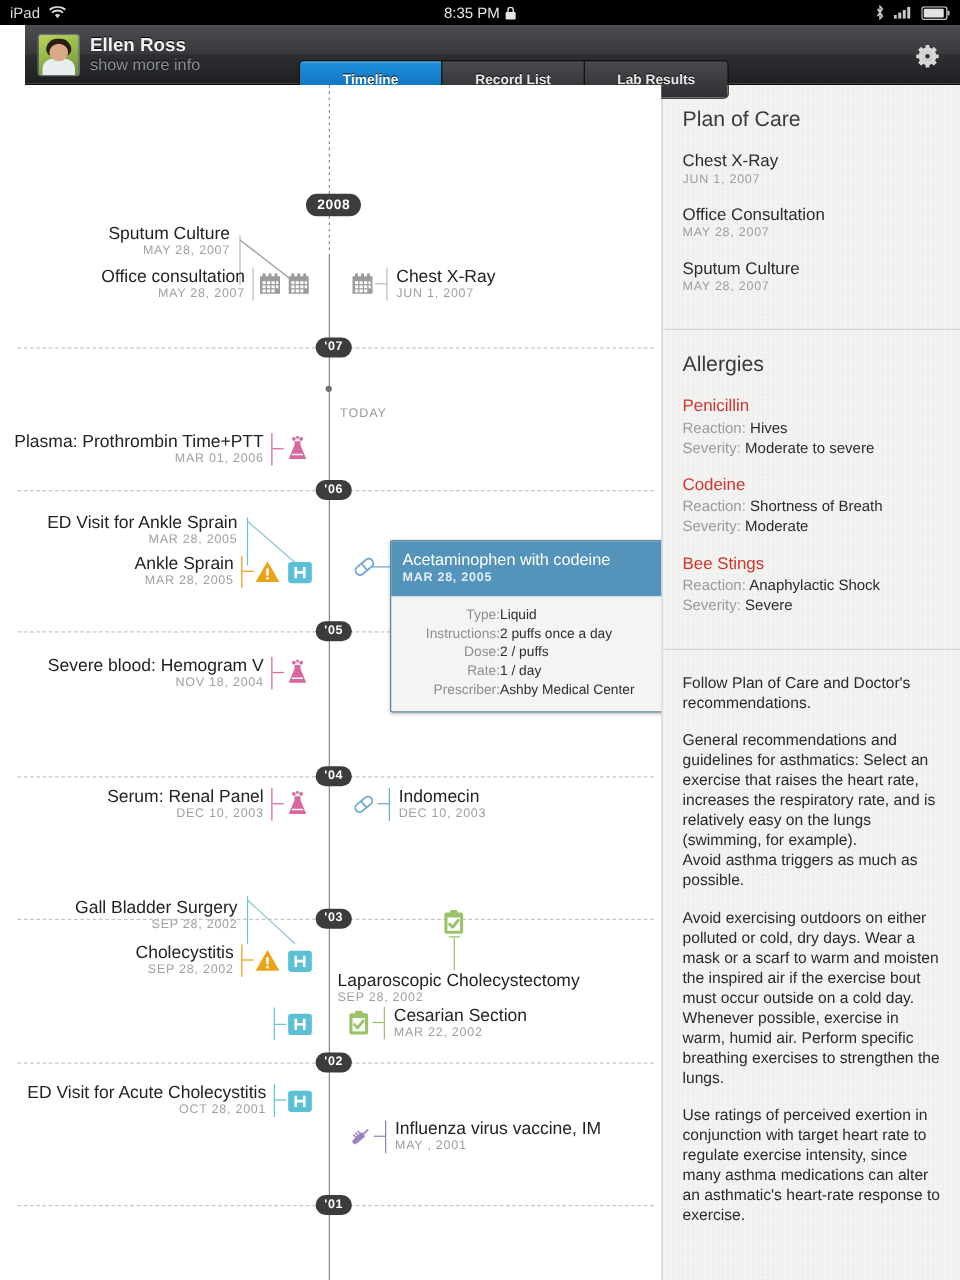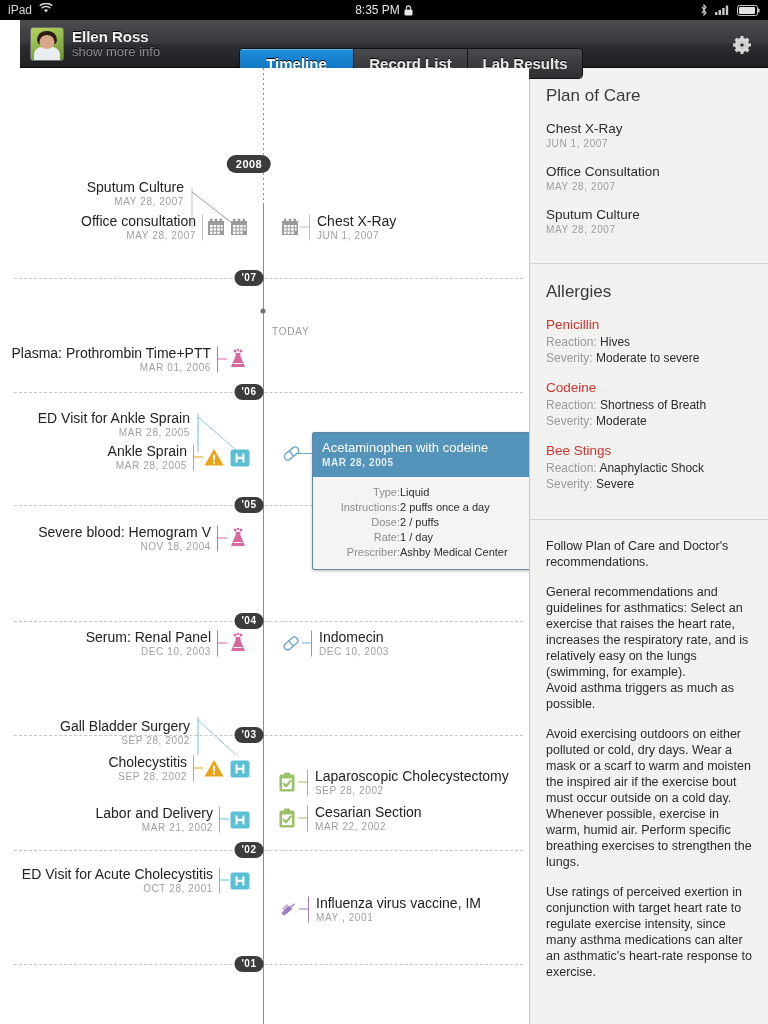--- a/index.html
+++ b/index.html
@@ -10,21 +10,21 @@
     overflow: hidden;
   }
 
   
   .status-bar {
     height: 20px; background: #000000;
     display: flex; align-items: center;
     padding: 0 8px; color: #d8d8d8; font-size: 12px;
     position: relative;
   }
-  .status-left { display: flex; gap: 7px; }
+  .status-left { display: flex; align-items: center; gap: 7px; }
   .status-right { position: absolute; right: 8px; top: 0; height: 20px;
     display: flex; align-items: center; gap: 7px; }
   .status-center { position: absolute; left: 0; right: 0; top: 0; height: 20px;
     display: flex; align-items: center; justify-content: center; gap: 4px;
     font-size: 12px; color: #e6e6e6; }
 
   
   .navbar {
     height: 48px;
     background: linear-gradient(to bottom, #4b4d50 0%, #37393c 48%, #2c2e31 52%, #1e2022 100%);
@@ -60,21 +60,21 @@
   .p-sub { color: #8e9194; font-size: 13px; line-height: 13px; text-shadow: 0 -1px 0 #000; }
 
   .tabs {
     position: absolute; left: 219px; top: 28px;
     display: flex; height: 31px;
     border: 1px solid #111; border-radius: 4px; overflow: hidden;
     box-shadow: 0 1px 0 rgba(255,255,255,0.10);
   }
   .tab {
     display: flex; align-items: center; justify-content: center;
-    color: #e9e9e9; font-size: 15px; font-weight: bold;
+    color: #e9e9e9; font-size: 11px; font-weight: bold;
     background: linear-gradient(to bottom,#484a4d,#2d2f32);
     border-right: 1px solid #111;
     text-shadow: 0 -1px 0 #000;
     padding: 0 10px; min-width: 114px;
   }
   .tab:last-child { border-right: none; }
   .tab.active {
     background: linear-gradient(to bottom,#1e8fdc 0%, #0b6ab5 100%);
     color: #ffffff;
     box-shadow: inset 0 1px 0 rgba(255,255,255,0.35);
@@ -100,21 +100,21 @@
   
   .spine { position: absolute; left: 263px; top: 0; width: 1px; height: 956px; background:#8c8c8c; }
   .spine-dashed { position:absolute; left:263px; top:0; width:1px; height:135px;
     background-image: linear-gradient(#8c8c8c 50%, transparent 50%);
     background-size: 1px 5px; }
   .gridline {
     position: absolute; left: 14px; right: 6px; height: 0;
     border-top: 1px dashed #c6c6c6;
   }
   .year-badge {
-    position: absolute; left: 249px; transform: translate(-50%,-50%);
+    position: absolute; left: 267px; transform: translate(-50%,-50%);
     background:#3c3c3c; color:#ffffff; border-radius: 9px;
     font-size: 10px; font-weight: bold; letter-spacing: .5px;
     padding: 3px 7px 3px 7px; line-height: 10px; z-index: 5;
   }
   .year-badge.big { border-radius: 10px; padding: 4px 9px; font-size: 11px; }
   .today-dot { position:absolute; left:263px; transform: translate(-50%,-50%);
     width:5px; height:5px; border-radius:50%; background:#6f6f6f; }
   .today-label { position:absolute; left:272px; transform: translateY(-50%);
     font-size:10px; color:#9a9a9a; letter-spacing:.8px; }
   .ev-left-wrap { position:absolute; left:0; width: 263px; display:flex;
@@ -516,41 +516,37 @@
         <circle cx="11" cy="16.2" r="1.1" fill="#ffffff"></circle>
       </svg>
       <div style="width:4px;"></div>
       <svg class="icon" viewBox="0 0 22 22">
         <rect x="1.5" y="3" width="19" height="17" rx="2.5" fill="#5bc0d6"></rect>
         <path d="M7.6 7 V16 M14.4 7 V16 M7.6 11.4 H14.4" stroke="#ffffff" stroke-width="2.1"></path>
       </svg>
       <div style="width:12px;"></div>
     </div>
 
-    <div class="ev-right-wrap" style="top:714px;">
+    <div class="ev-right-wrap" style="top:698px;flex-direction:column;">
       <div style="width:13px;"></div>
       <svg class="icon" viewBox="0 0 22 22">
         <rect x="3.5" y="3" width="15" height="17" rx="1.6" fill="#9bc268"></rect>
         <rect x="8" y="1" width="6" height="3.4" rx="1.2" fill="#9bc268"></rect>
         <rect x="6" y="7" width="10" height="10.6" fill="#ffffff"></rect>
         <path d="M7.6 12.2 L10 14.8 L14.6 9.2" stroke="#9bc268" stroke-width="2.3" fill="none" stroke-linecap="round" stroke-linejoin="round"></path>
       </svg>
       <div class="stub green"></div>
       <div class="tick green"></div>
       <div class="ev-text l">
         <div class="ev-title">Laparoscopic Cholecystectomy</div>
         <div class="ev-date">SEP 28, 2002</div>
       </div>
     </div>
 
     <div class="ev-left-wrap" style="top:751px;">
-      <div class="ev-text">
-        <div class="ev-title">Labor and Delivery</div>
-        <div class="ev-date">MAR 21, 2002</div>
-      </div>
       <div class="tick teal"></div>
       <div class="stub teal"></div>
       <svg class="icon" viewBox="0 0 22 22">
         <rect x="1.5" y="3" width="19" height="17" rx="2.5" fill="#5bc0d6"></rect>
         <path d="M7.6 7 V16 M14.4 7 V16 M7.6 11.4 H14.4" stroke="#ffffff" stroke-width="2.1"></path>
       </svg>
       <div style="width:12px;"></div>
     </div>
 
     <div class="ev-right-wrap" style="top:750px;">

